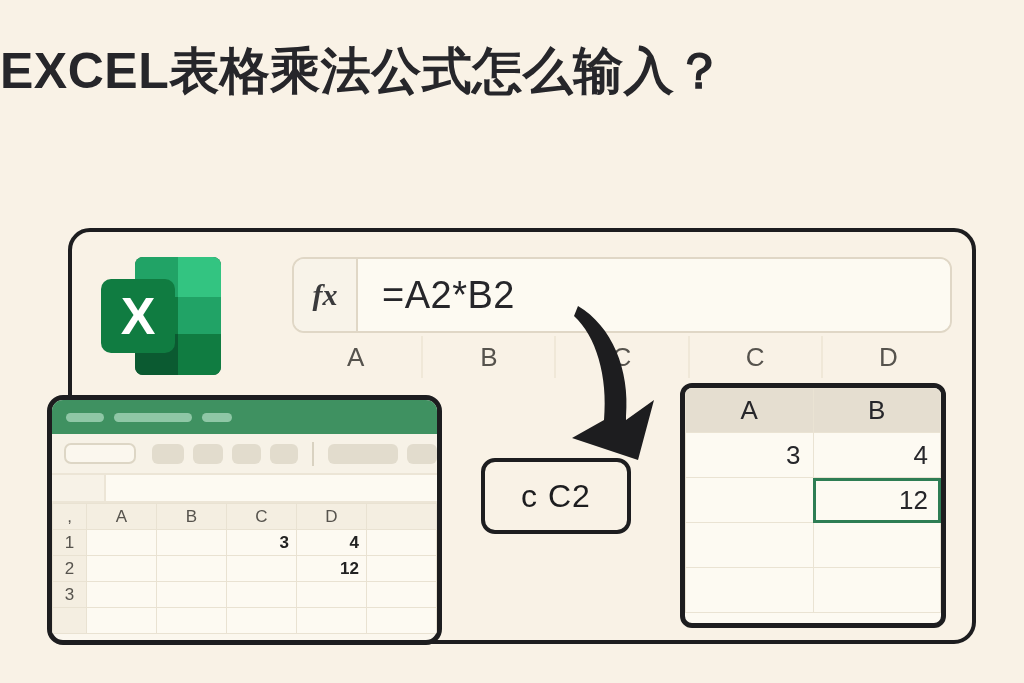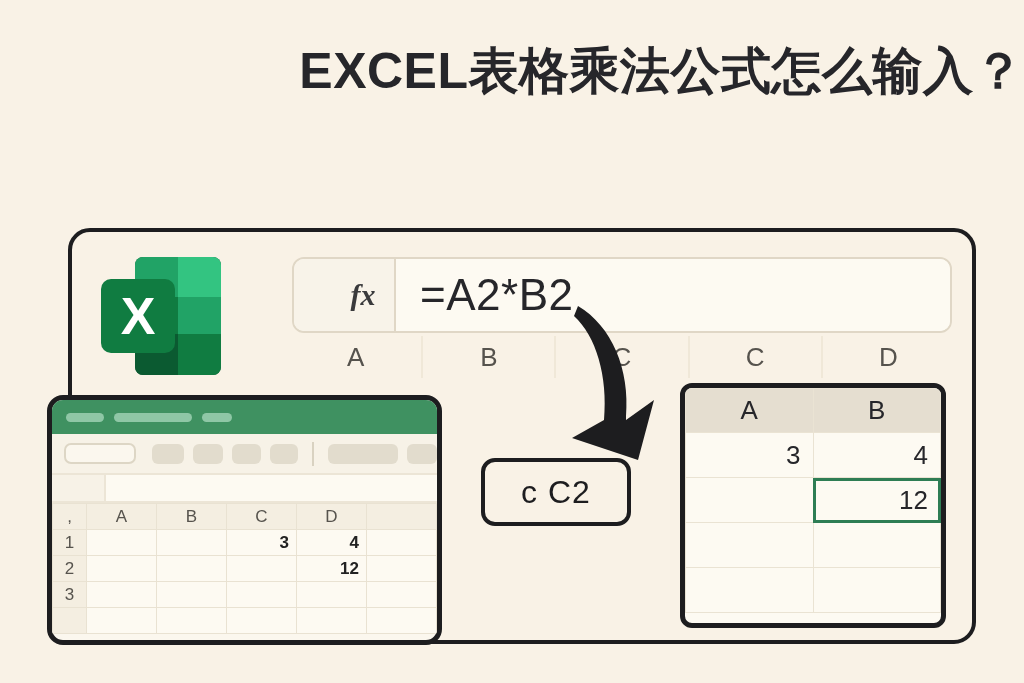--- a/index.html
+++ b/index.html
@@ -18,21 +18,21 @@
     position: absolute;
     inset: 0;
     background: #f9f2e6;
   }
 
   
   .title-main {
     position: absolute;
     left: 0; right: 0;
     top: 38px;
-    text-align: right;
+    text-align: left;
     font-size: 50px;
     font-weight: bold;
     letter-spacing: 0.5px;
     color: #26262a;
     white-space: nowrap;
   }
   .title-sub {
     position: absolute;
     left: 0; right: 0;
     top: 122px;
@@ -117,28 +117,27 @@
     display: flex;
     align-items: center;
     justify-content: center;
     border-right: 2px solid #e0d7c6;
     background: #f8f3e9;
     font-family: "Liberation Serif", "DejaVu Serif", serif;
     font-style: italic;
     font-weight: bold;
     font-size: 30px;
     color: #3a3a3c;
-    padding-left: 38px;
   }
   .fbar-value {
     flex: 1 1 auto;
     display: flex;
     align-items: center;
     padding-left: 24px;
-    font-size: 44px;
+    font-size: 38px;
     color: #26262a;
     letter-spacing: 0.5px;
     background: #fdfaf2;
   }
 
   
   .colstrip {
     position: absolute;
     left: 290px;
     top: 336px;
@@ -165,21 +164,21 @@
     width: 120px;
     height: 165px;
   }
 
   
   .callout {
     position: absolute;
     left: 481px;
     top: 458px;
     width: 150px;
-    height: 68px;
+    height: 76px;
     border: 4px solid #1d1d1f;
     border-radius: 14px;
     box-sizing: border-box;
     display: flex;
     align-items: center;
     justify-content: center;
     font-size: 32px;
     color: #1d1d1f;
     background: transparent;
     letter-spacing: 1px;

